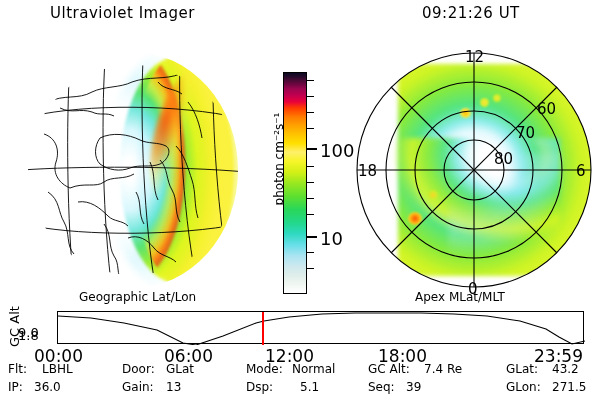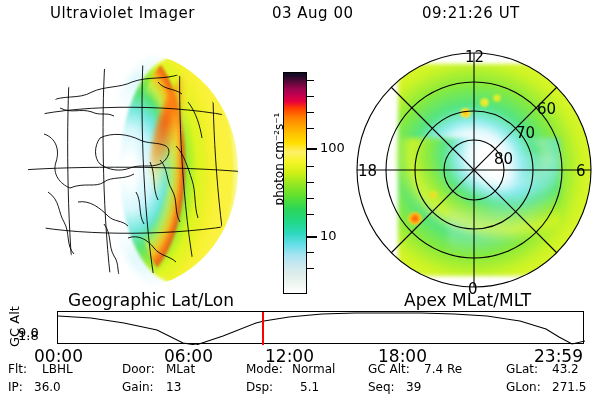--- a/index.html
+++ b/index.html
@@ -127,21 +127,21 @@
       #e8003c 87%,
       #c00050 90%,
       #98054e 93%,
       #6b0640 95%,
       #430a33 97%,
       #230a2a 98.5%,
       #0b0a22 100%);
   }
   .cbar-tick{position:absolute;left:49px;width:7px;height:1px;background:#000;}
   .cbar-tick.major{width:10px;height:2px;}
-  .cbar-num{position:absolute;left:62px;font-size:13px;white-space:nowrap;}
+  .cbar-num{position:absolute;left:62px;font-size:18px;white-space:nowrap;}
 
   
   #polar-panel{left:352px;top:42px;width:244px;height:256px;}
   #polar-svg{position:absolute;left:0;top:0;width:244px;height:256px;}
   #polar-em-wrap{
     position:absolute;left:0;top:0;width:244px;height:256px;
     clip-path:circle(117px at 122px 128px);
     overflow:hidden;
   }
   .pol-em{position:absolute;}
@@ -178,21 +178,21 @@
     background:radial-gradient(ellipse 62% 60% at 10% 8%,
       rgba(255,255,255,0) 40%,
       rgba(170,236,250,.34) 62%,
       rgba(215,244,250,.2) 84%,
       rgba(255,255,255,0) 100%);
     filter:blur(3px);
   }
   .pol-blob{position:absolute;border-radius:50%;filter:blur(1px);}
 
   
-  .panel-caption{position:absolute;font-size:17px;white-space:nowrap;}
+  .panel-caption{position:absolute;font-size:12px;white-space:nowrap;margin-left:11px;}
   #cap-geo{left:68px;top:290px;}
   #cap-apex{left:404px;top:290px;text-align:right;}
 
   
   #orbit-panel{left:0;top:305px;width:600px;height:52px;}
   #orbit-ylabel{
     position:absolute;left:-14px;top:14px;width:56px;
     transform:rotate(-90deg);
     font-size:13px;text-align:center;white-space:nowrap;
   }
@@ -209,21 +209,20 @@
   #status{left:0;top:360px;width:600px;height:40px;}
   .st-cell{position:absolute;font-size:12px;white-space:nowrap;}
   .st-r0{top:2px;}
   .st-r1{top:20px;}
 </style>
 </head>
 <body>
 
 <div id="header" class="abs">
   <span class="h-item" id="h-title">Ultraviolet Imager</span>
-  <span class="h-item" id="h-date">03 Aug 00</span>
   <span class="h-item" id="h-time">09:21:26 UT</span>
 </div>
 
 <div id="geo-panel" class="abs">
 
   <div id="geo-disk">
     <div class="geo-em" id="geo-haze"></div>
     <div class="geo-em" id="geo-em-outer"></div>
     <div class="geo-em" id="geo-em-body"></div>
     <div class="geo-em" id="geo-arc"></div>
@@ -346,21 +345,21 @@
   <div class="orbit-xnum" style="left:265px;">12:00</div>
   <div class="orbit-xnum" style="left:378px;">18:00</div>
   <div class="orbit-xnum" style="left:534px;">23:59</div>
 </div>
 
 <div id="status" class="abs">
 
   <span class="st-cell st-r0" style="left:8px;">Flt:</span>
   <span class="st-cell st-r0" style="left:42px;">LBHL</span>
   <span class="st-cell st-r0" style="left:122px;">Door:</span>
-  <span class="st-cell st-r0" style="left:166px;">MLat</span>
+  <span class="st-cell st-r0" style="left:166px;">GLat</span>
   <span class="st-cell st-r0" style="left:246px;">Mode:</span>
   <span class="st-cell st-r0" style="left:292px;">Normal</span>
   <span class="st-cell st-r0" style="left:368px;">GC Alt:</span>
   <span class="st-cell st-r0" style="left:424px;">7.4 Re</span>
   <span class="st-cell st-r0" style="left:506px;">GLat:</span>
   <span class="st-cell st-r0" style="left:552px;">43.2</span>
 
   <span class="st-cell st-r1" style="left:8px;">IP:</span>
   <span class="st-cell st-r1" style="left:34px;">36.0</span>
   <span class="st-cell st-r1" style="left:122px;">Gain:</span>

